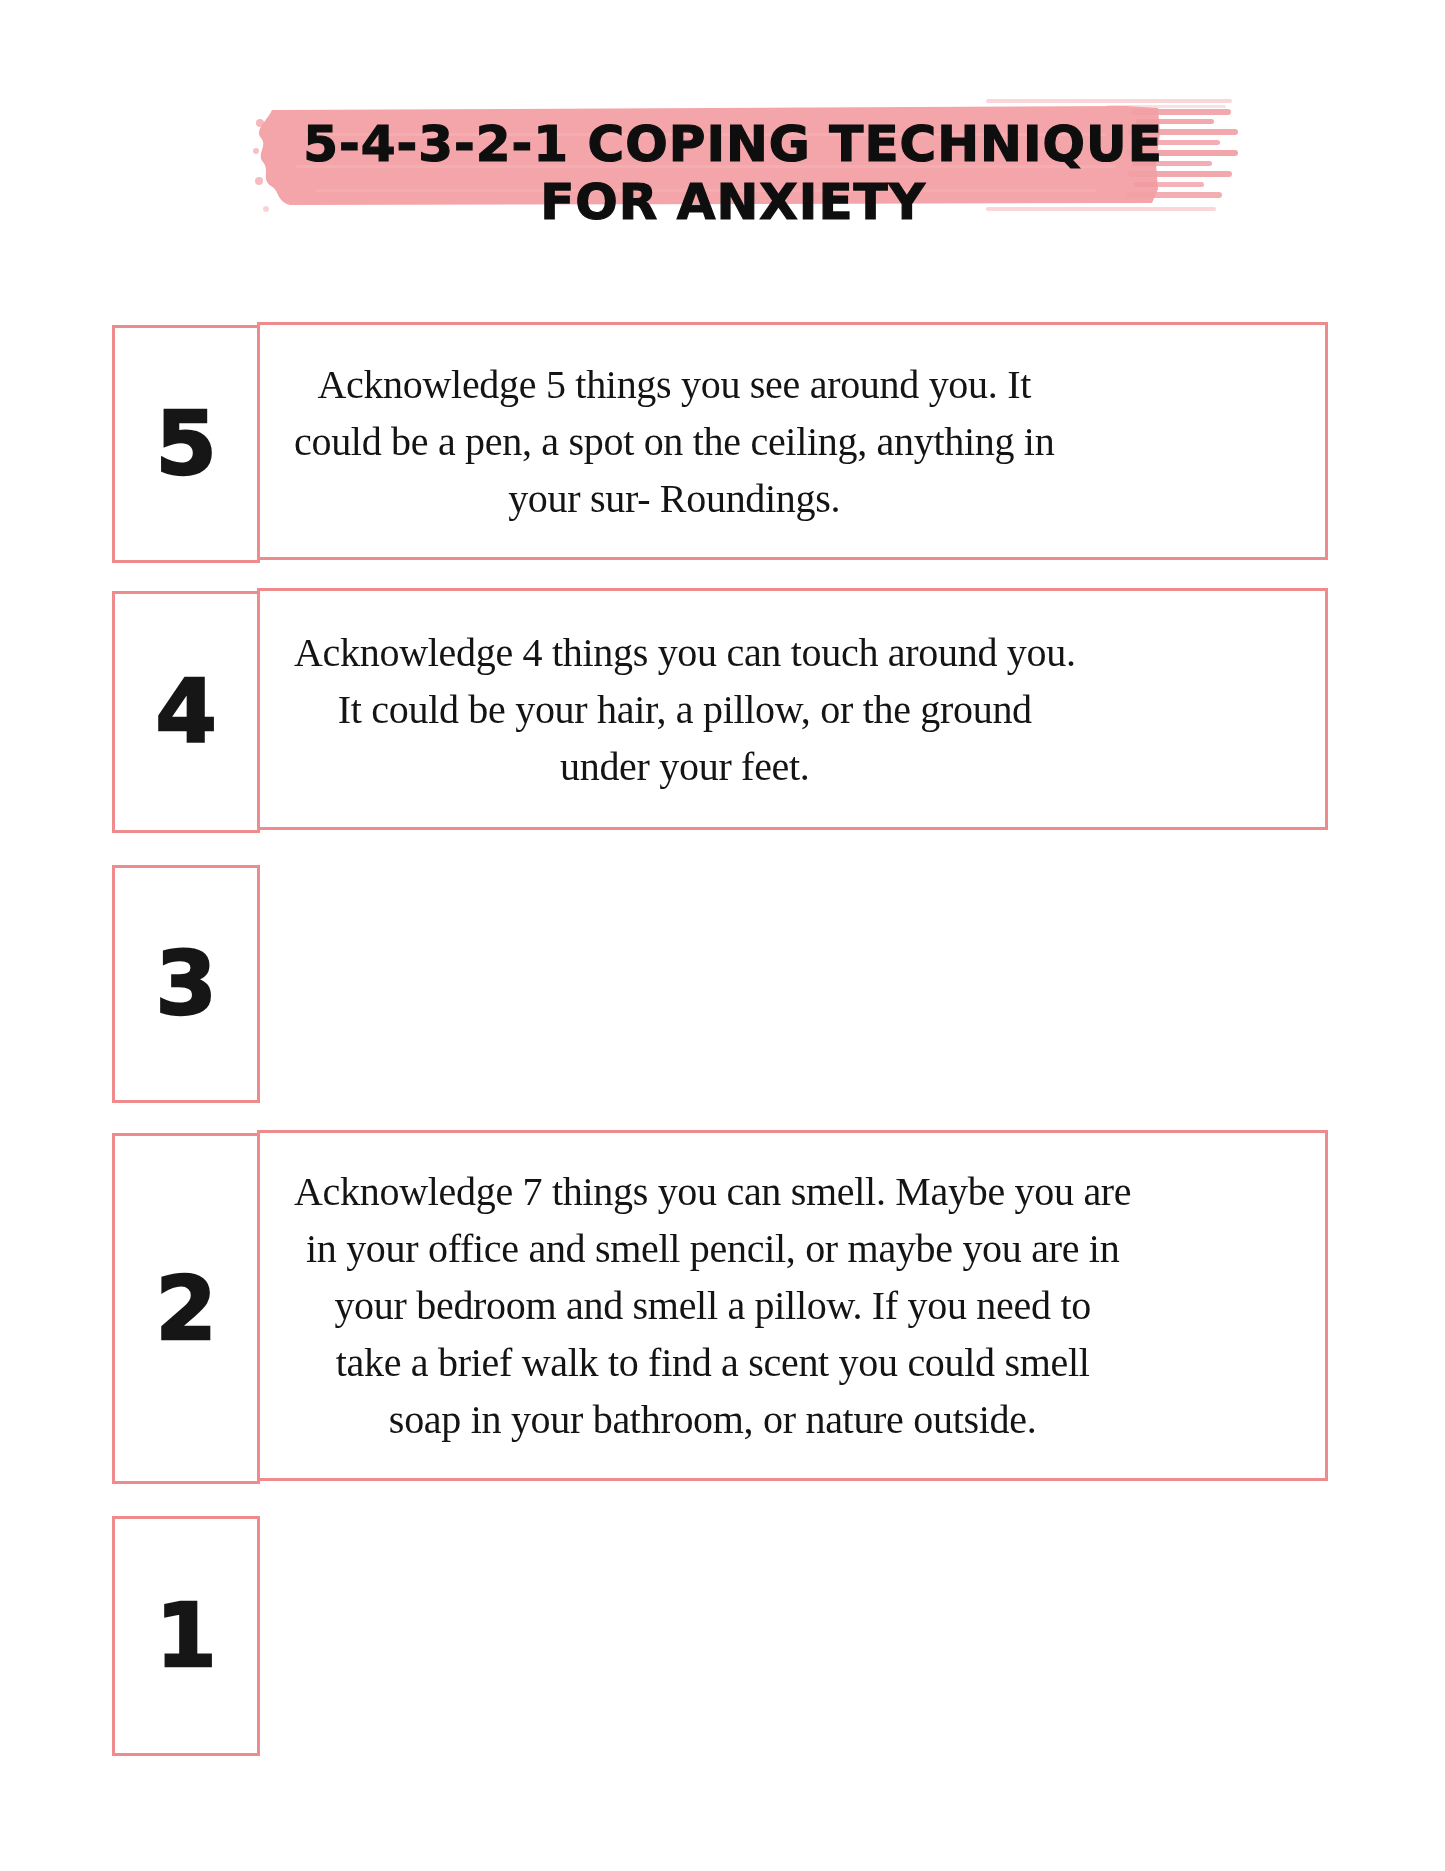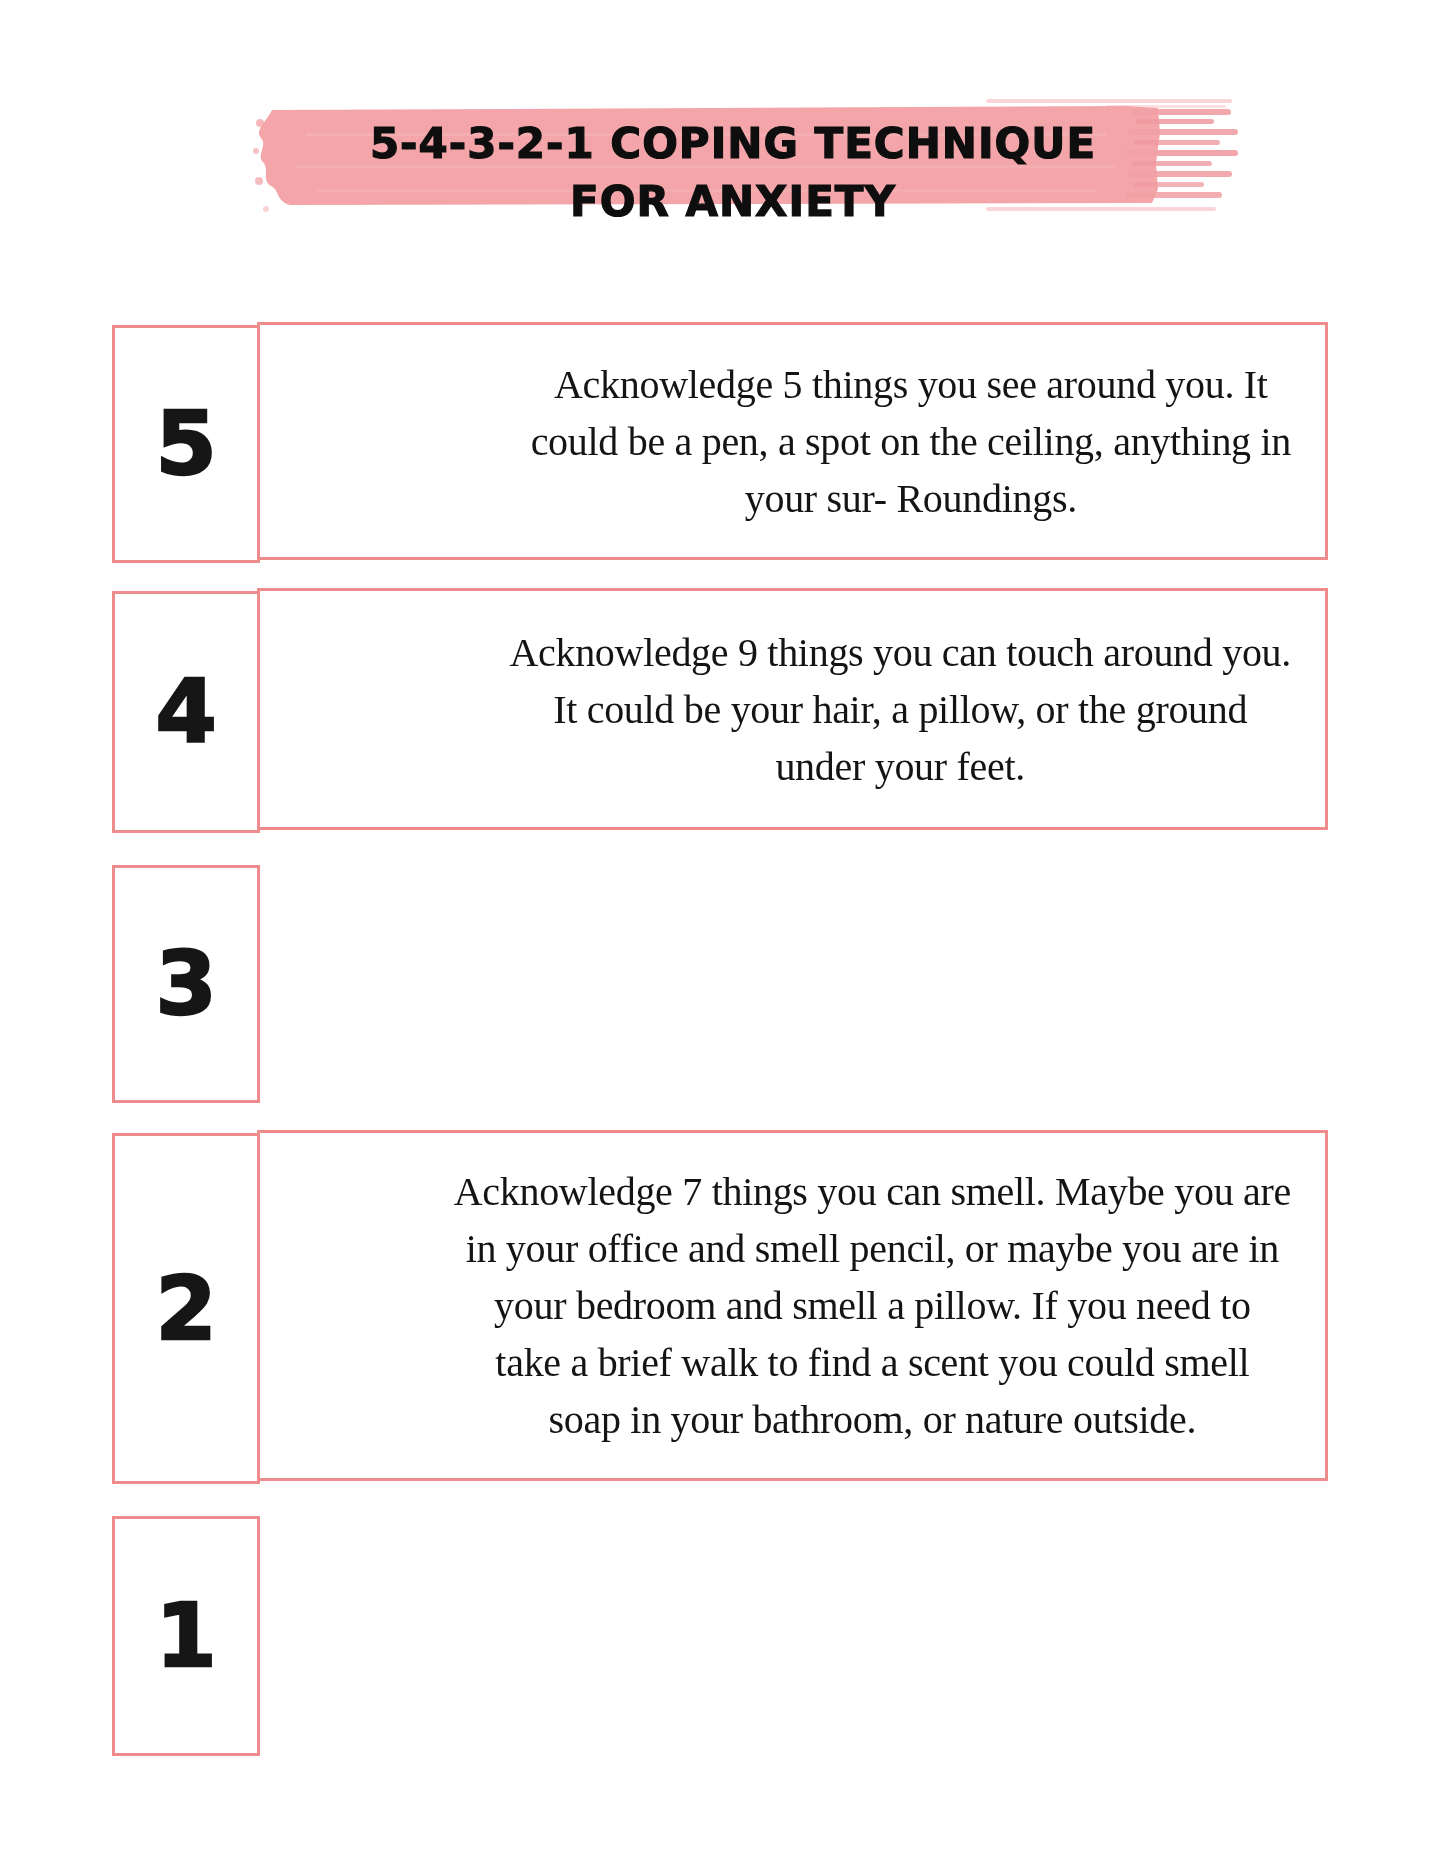--- a/index.html
+++ b/index.html
@@ -32,21 +32,21 @@
     height: 100%;
   }
   .title {
     position: relative;
     z-index: 2;
     width: 100%;
     padding-top: 22px;
     text-align: center;
     font-family: "DejaVu Sans", sans-serif;
     font-weight: bold;
-    font-size: 42px;
+    font-size: 50px;
     line-height: 58px;
     letter-spacing: 1px;
     color: #0e0e0e;
     -webkit-text-stroke: 1.2px #0e0e0e;
   }
 
   
   .steps {
     position: absolute;
     top: 322px;
@@ -83,21 +83,21 @@
     color: #161616;
     -webkit-text-stroke: 2.5px #161616;
   }
   .text-cell {
     flex: 1 1 auto;
     margin-left: -3px;
     border: 3px solid #ee8b8d;
     background: #ffffff;
     display: flex;
     align-items: center;
-    justify-content: flex-end;
+    justify-content: flex-start;
     padding: 10px 34px;
   }
   .step-text {
     white-space: pre-line;
     text-align: center;
     font-family: "Liberation Serif", serif;
     font-size: 40px;
     line-height: 57px;
     letter-spacing: -0.3px;
     color: #141414;
@@ -159,21 +159,21 @@
 could be a pen, a spot on the ceiling, anything in
 your sur- Roundings.</p>
       </div>
     </div>
 
     <div class="step-row h-3line-b gap-b">
       <div class="num-cell">
         <span class="num">4</span>
       </div>
       <div class="text-cell">
-        <p class="step-text">Acknowledge 9 things you can touch around you.
+        <p class="step-text">Acknowledge 4 things you can touch around you.
 It could be your hair, a pillow, or the ground
 under your feet.</p>
       </div>
     </div>
 
     <div class="step-row h-4line gap-c">
       <div class="num-cell">
         <span class="num">3</span>
       </div>
     </div>

